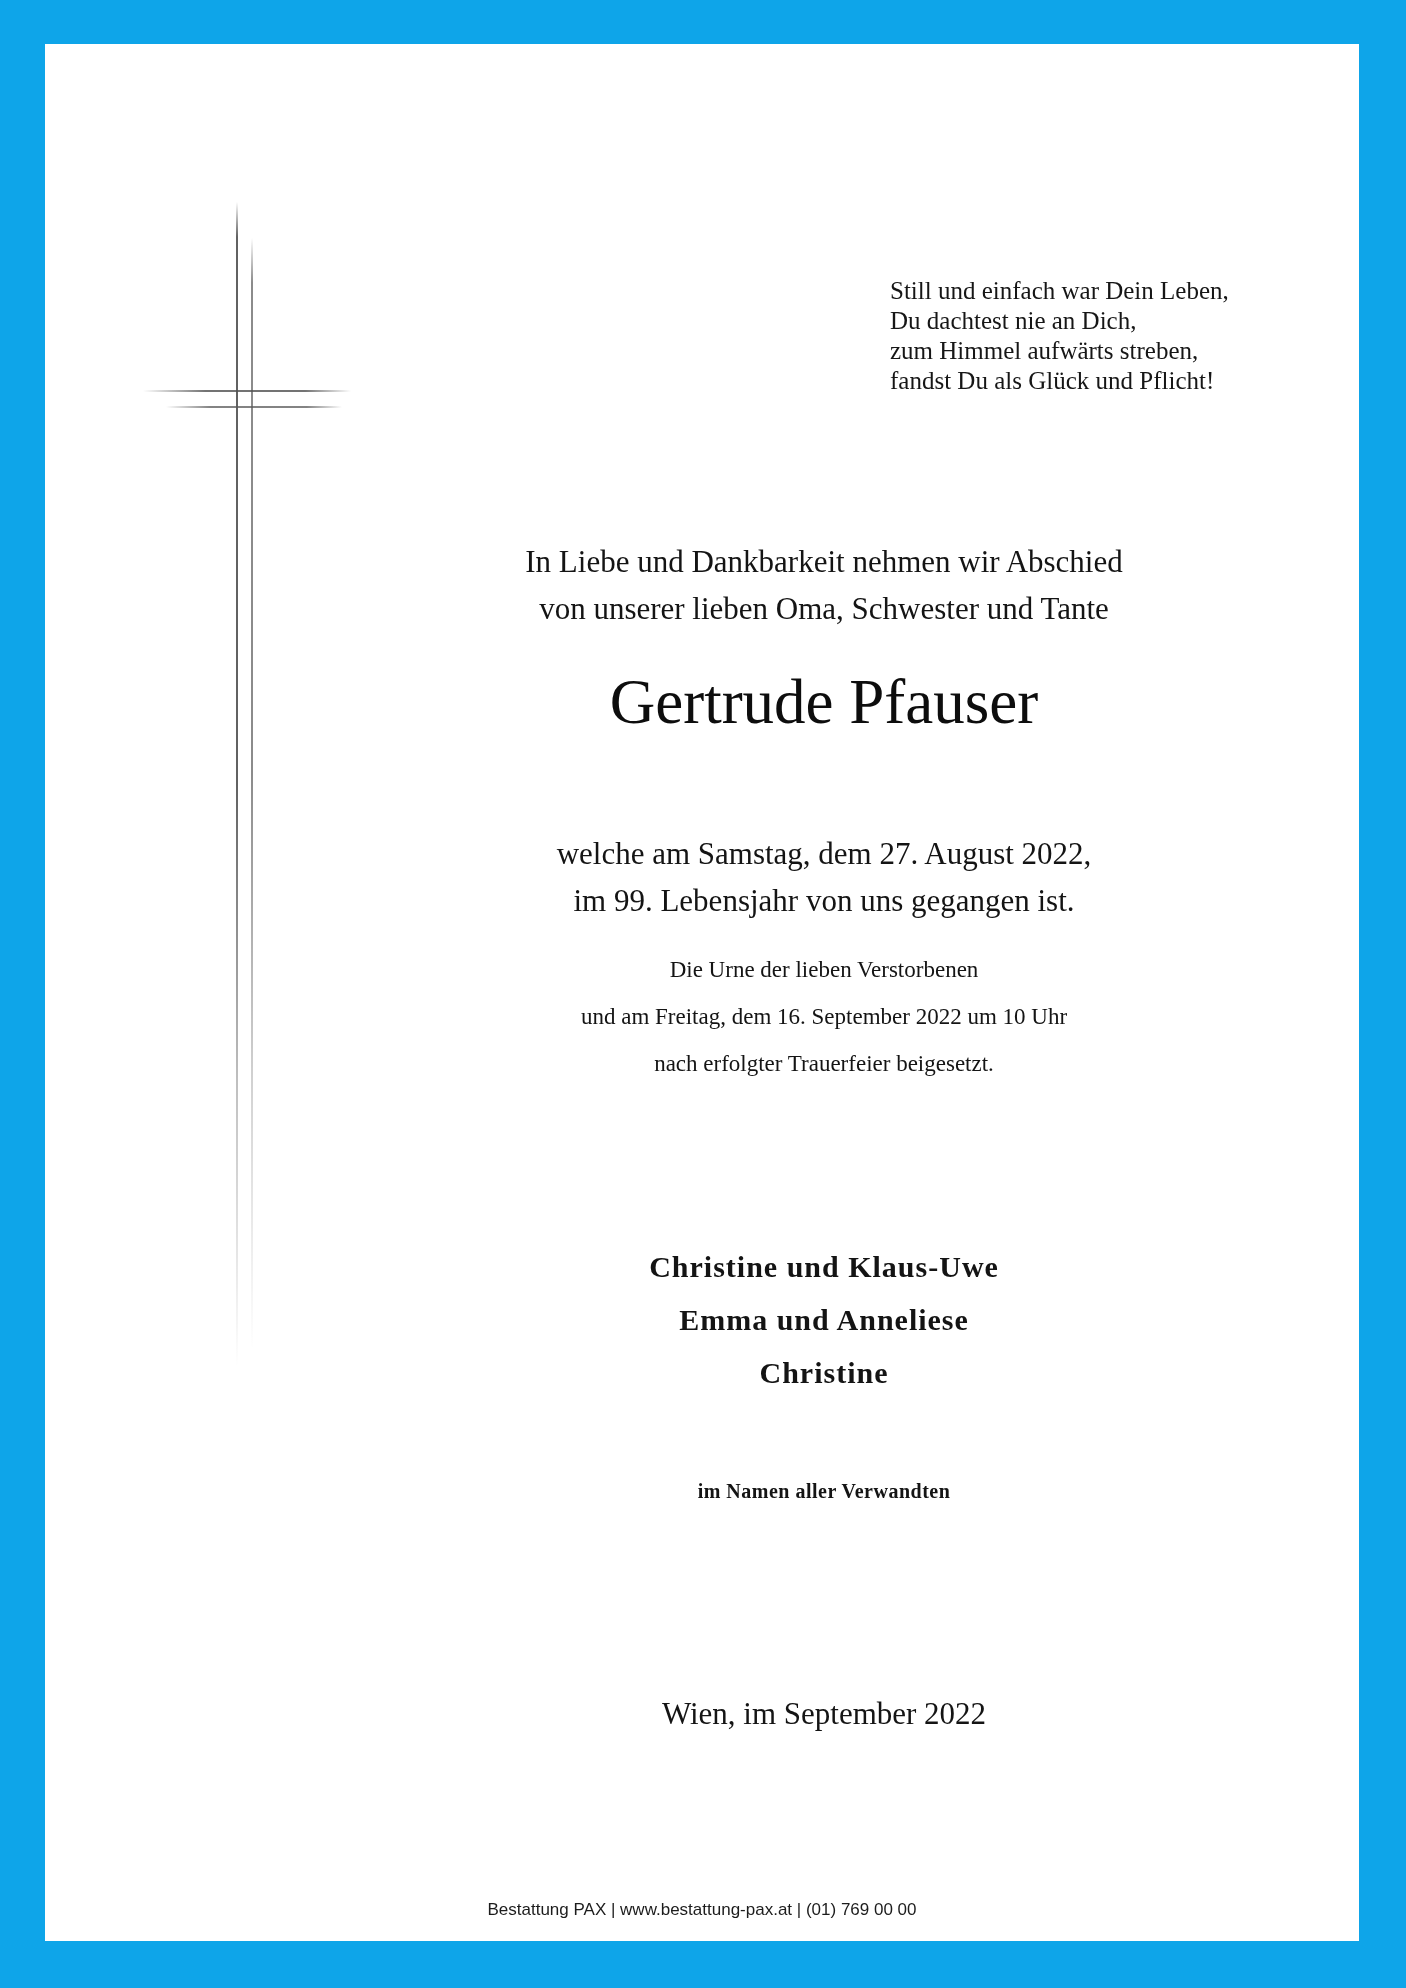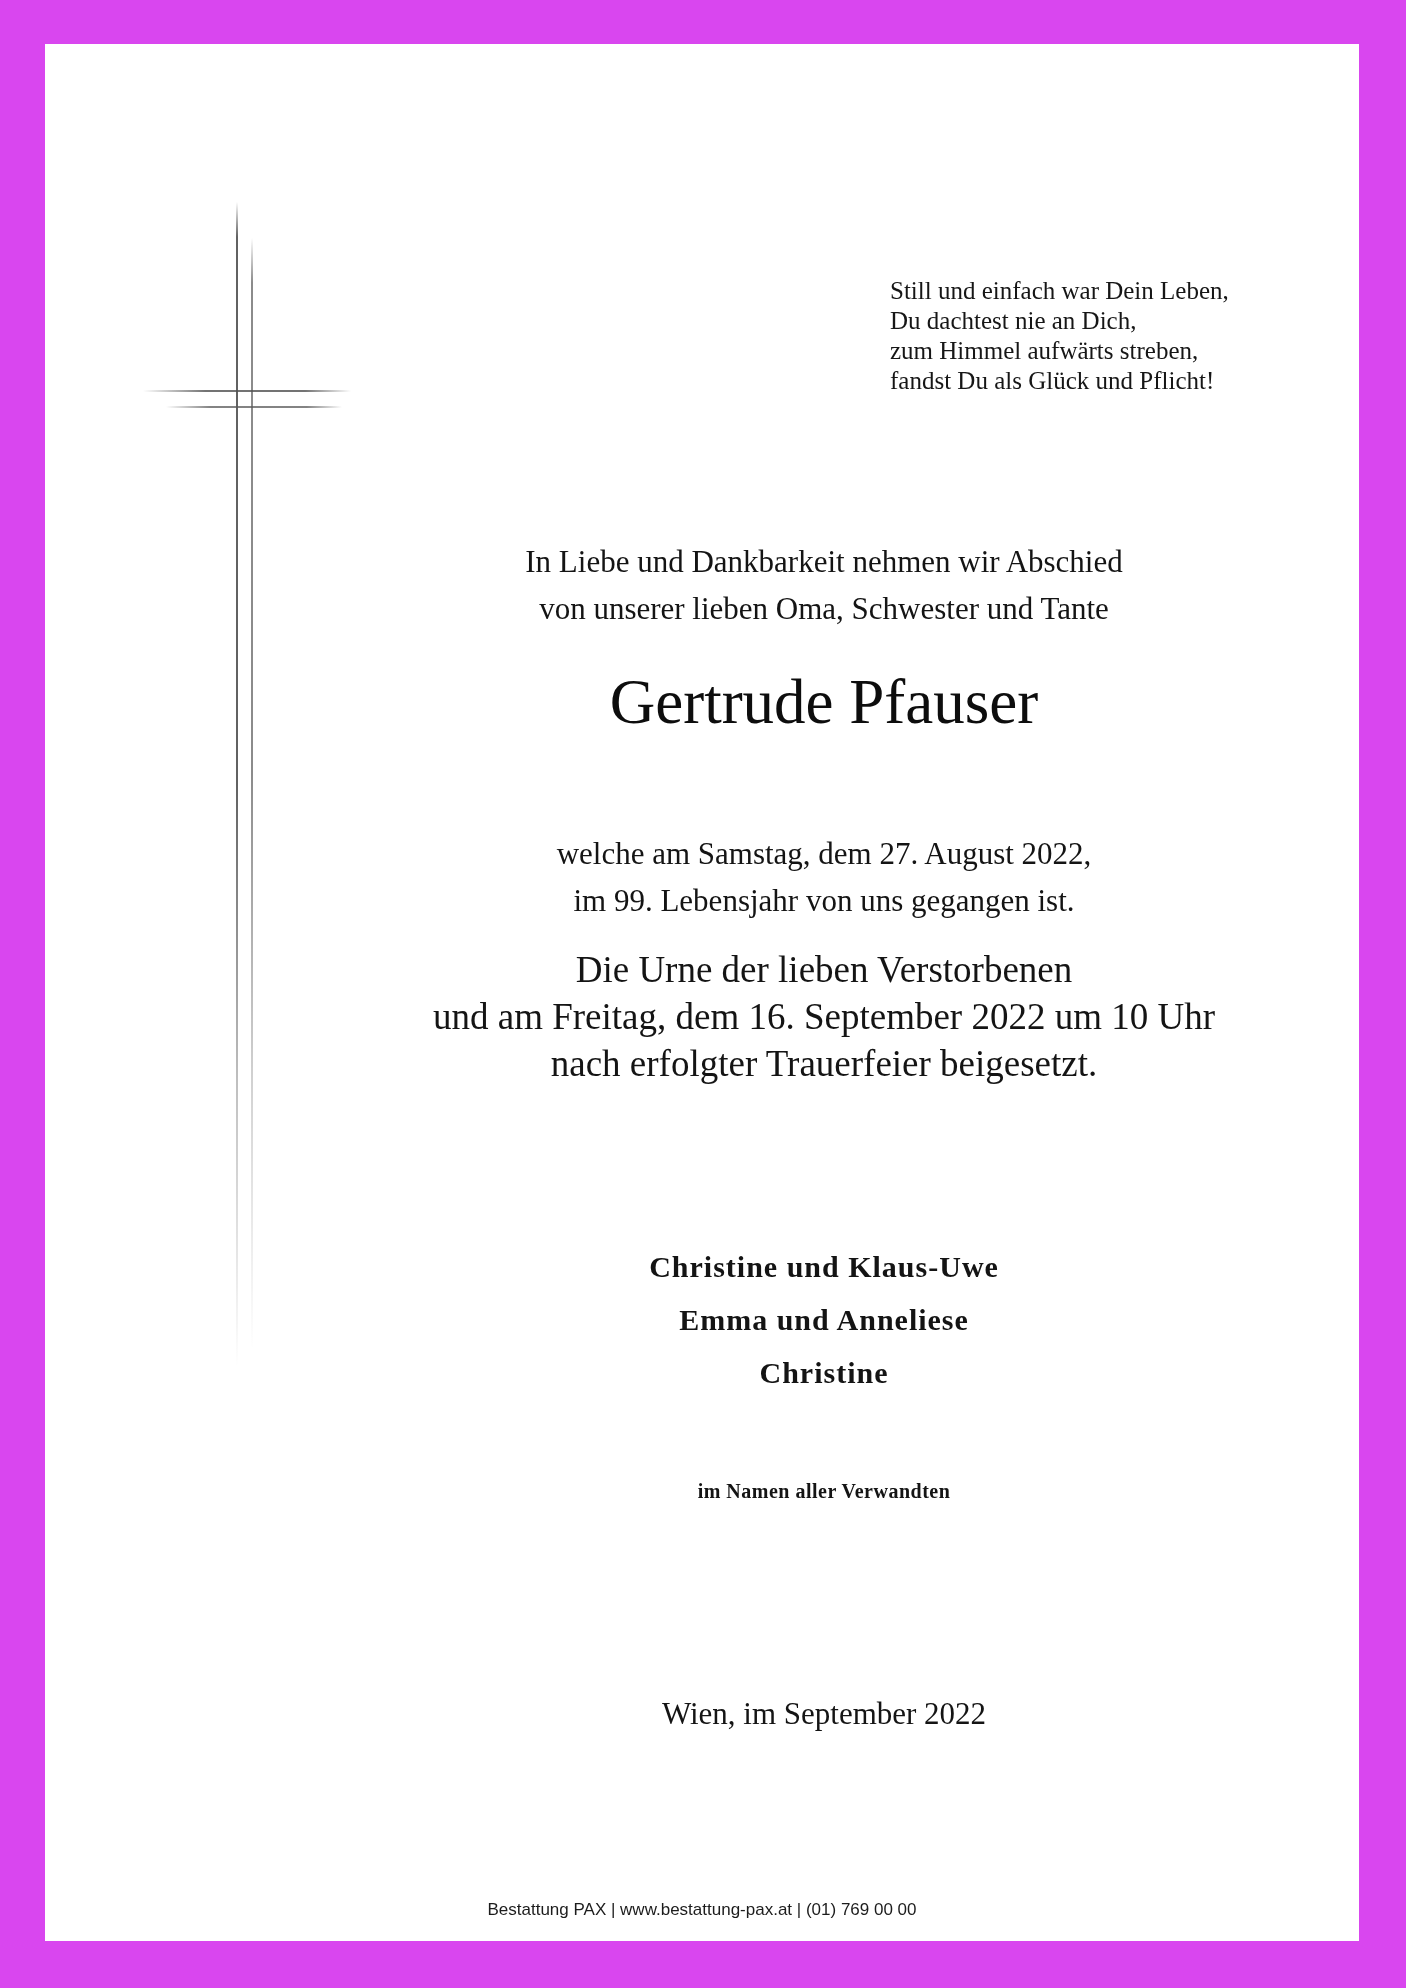--- a/index.html
+++ b/index.html
@@ -5,21 +5,21 @@
   html, body {
     margin: 0;
     padding: 0;
     background: #d1d2d4;
     font-family: "Liberation Serif", serif;
   }
   .canvas {
     position: relative;
     width: 1406px;
     height: 1988px;
-    background: #d946ef;
+    background: #0ea5e9;
     overflow: hidden;
   }
   .page {
     position: absolute;
     left: 45px;
     top: 44px;
     width: 1314px;
     height: 1897px;
     background: #ffffff;
   }
@@ -64,21 +64,21 @@
   .centercol {
     position: absolute;
     left: 229px;
     width: 1100px;
     text-align: center;
     color: #141414;
   }
   .intro   { top: 494px;  font-size: 31px; line-height: 47px; }
   .name    { top: 622px;  font-size: 63px; line-height: 72px; font-weight: normal; color: #0d0d0d; }
   .dates   { top: 786px;  font-size: 31px; line-height: 47px; }
-  .funeral { top: 902px;  font-size: 37px; line-height: 47px; }
+  .funeral { top: 902px;  font-size: 23px; line-height: 47px; }
   .mourners{ top: 1196px; font-size: 30px; line-height: 53px; font-weight: bold; letter-spacing: 1px; }
   .note    { top: 1432px; font-size: 20px; line-height: 30px; font-weight: bold; letter-spacing: 0.5px; }
   .place   { top: 1650px; font-size: 31px; line-height: 40px; }
   .footer {
     position: absolute;
     left: 0; top: 1856px;
     width: 1314px;
     text-align: center;
     font-family: "Liberation Sans", sans-serif;
     font-size: 17px;

